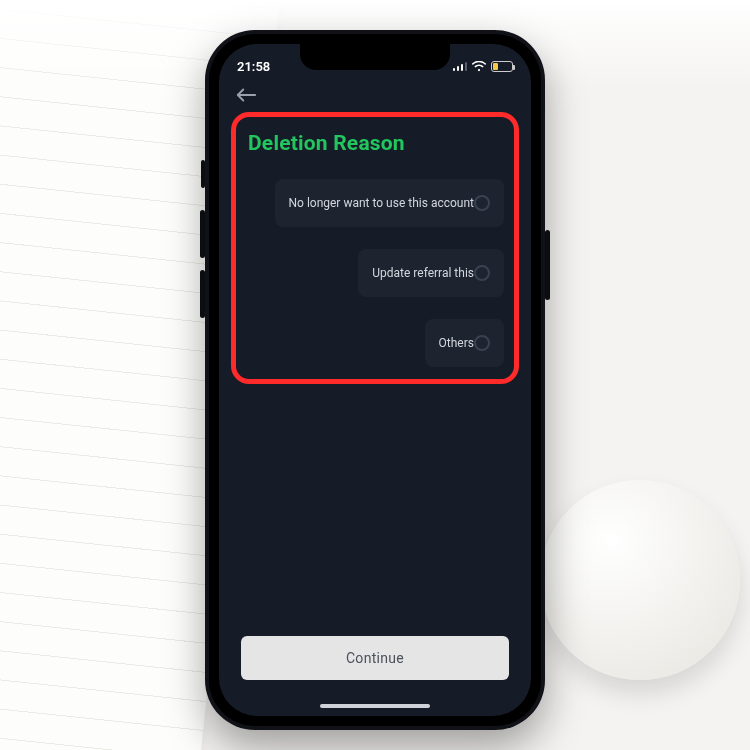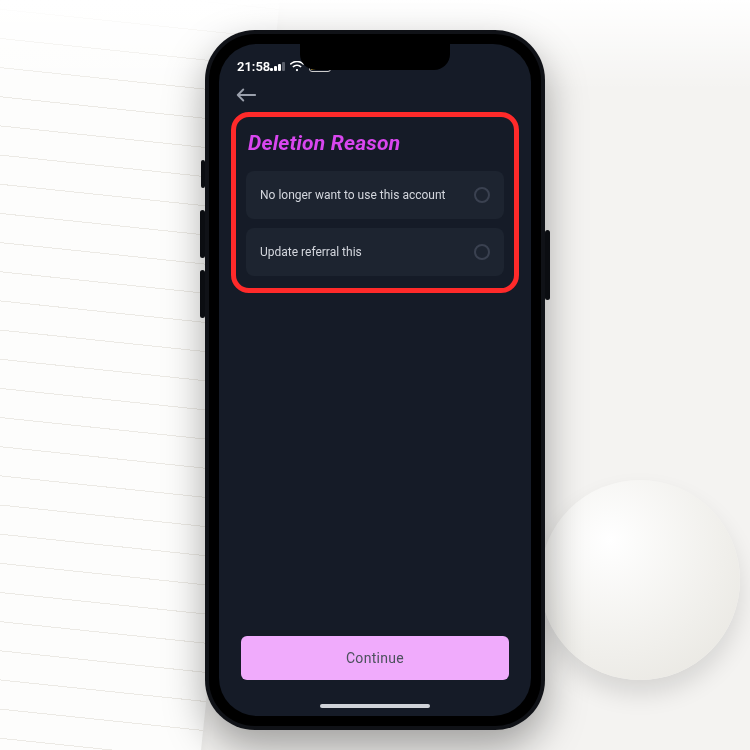--- a/index.html
+++ b/index.html
@@ -103,20 +103,21 @@
     background:#cfd2d8;
     border-radius:3px;
     z-index:10;
   }
 
   
   .status-bar {
     position:relative;
     display:flex;
     align-items:center;
+    justify-content:space-between;
     padding:10px 18px 0 18px;
     height:34px;
     color:#fff;
     font-size:13px;
     font-weight:600;
   }
   .status-right { display:flex; align-items:center; gap:5px; }
   .signal-bars { display:flex; align-items:flex-end; gap:1.5px; height:10px; }
   .signal-bars span { width:2.5px; background:#fff; border-radius:1px; }
   .signal-bars span:nth-child(1){height:3px}
@@ -137,28 +138,27 @@
   }
   .nav-back svg{display:block}
 
   .highlight-box {
     margin:6px 12px 0 12px;
     border:5px solid #ff2a2a;
     border-radius:18px;
     padding:10px 10px 12px 10px;
   }
   .page-title {
-    color:#d946ef;
+    color:#22c55e;
     font-size:21px;
     font-weight:700;
-    margin:4px 2px 16px 2px;
+    margin:4px 2px 24px 2px;
     letter-spacing:0.2px;
-    font-style:italic;
-  }
-  .options { display:flex; flex-direction:column; gap:9px; }
+  }
+  .options { display:flex; flex-direction:column; gap:22px;align-items:flex-end; }
   .option-item {
     background:#1d2430;
     border-radius:8px;
     padding:16px 14px;
     display:flex;
     align-items:center;
     justify-content:space-between;
     color:#d3d6dd;
     font-size:12px;
     font-weight:400;
@@ -167,21 +167,21 @@
   .radio {
     width:16px;height:16px;border-radius:50%;
     border:2px solid #3a4150;
     flex:0 0 auto;
   }
 
   .continue-btn {
     position:absolute;
     left:22px; right:22px; bottom:36px;
     height:44px;
-    background:#f0abfc;
+    background:#e5e5e5;
     color:#4b515c;
     border-radius:6px;
     display:flex;
     align-items:center;
     justify-content:center;
     font-size:14px;
     letter-spacing:0.3px;
     cursor:pointer;
   }
 </style>
@@ -231,20 +231,24 @@
 
       <div class="options">
         <div class="option-item">
           <span>No longer want to use this account</span>
           <span class="radio"></span>
         </div>
         <div class="option-item">
           <span>Update referral this</span>
           <span class="radio"></span>
         </div>
+        <div class="option-item">
+          <span>Others</span>
+          <span class="radio"></span>
+        </div>
       </div>
     </div>
 
     <div class="continue-btn">
       <span>Continue</span>
     </div>
 
     <div class="home-indicator"></div>
   </div>
 </div>

